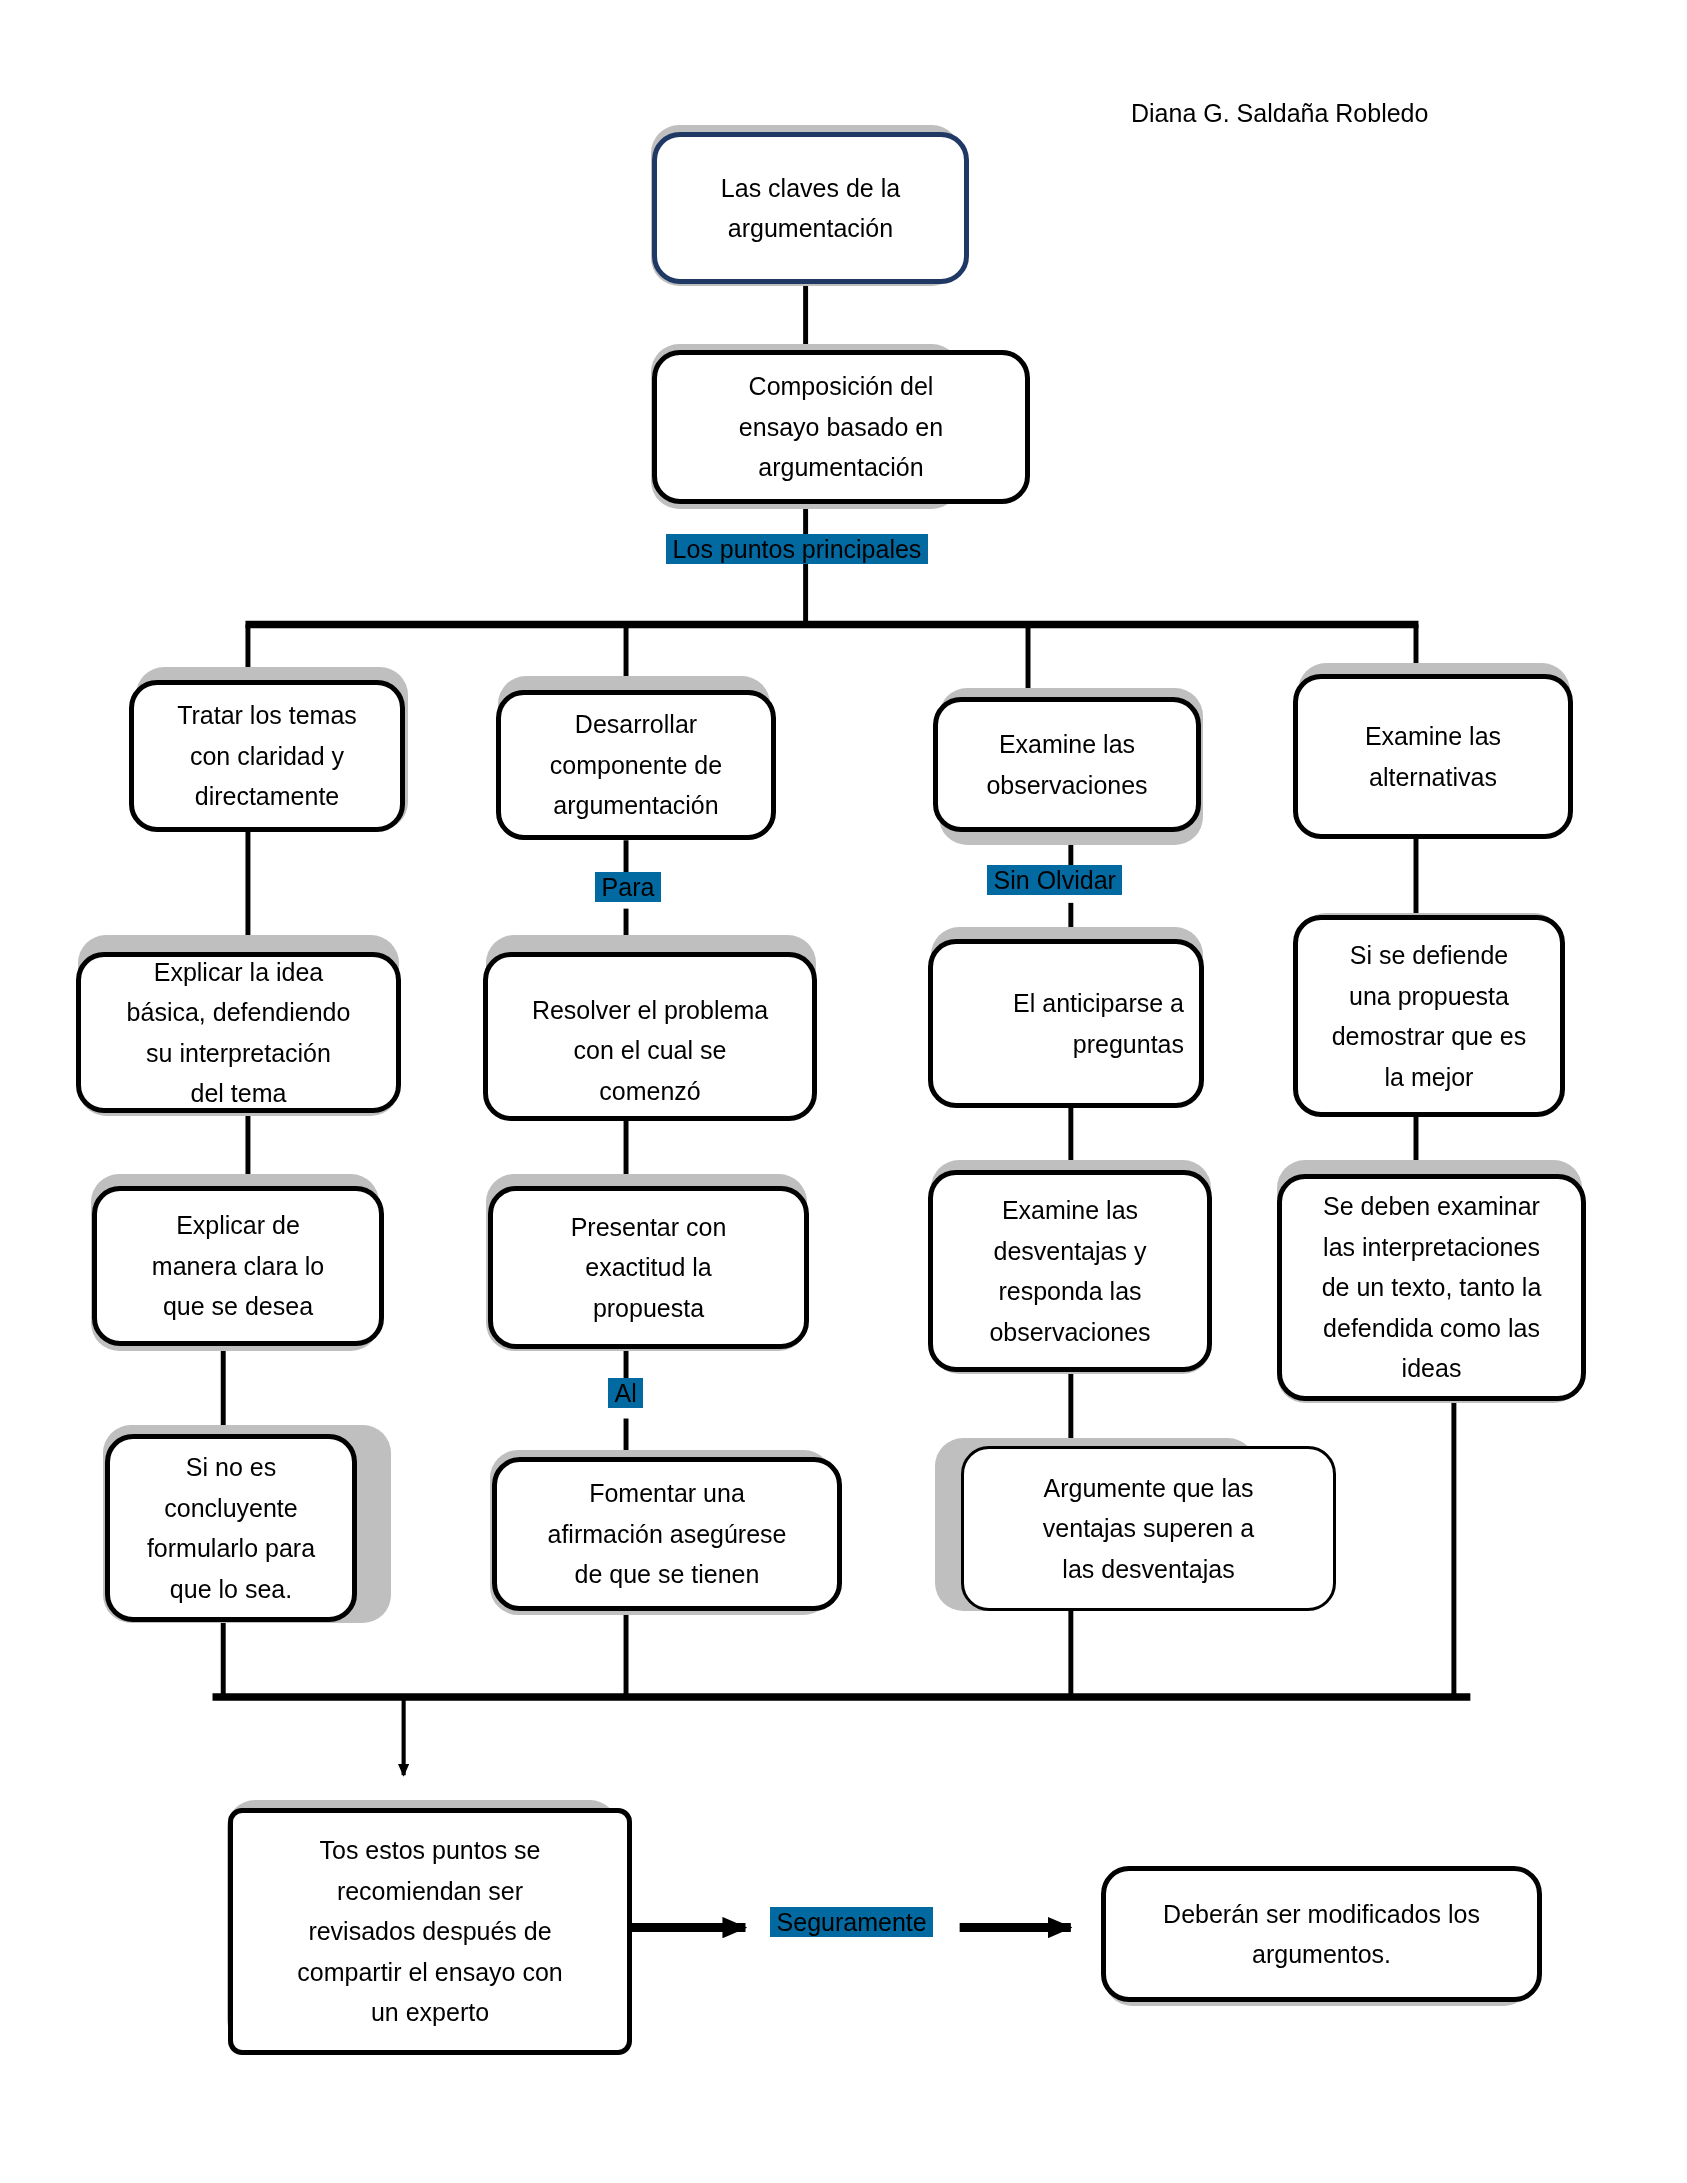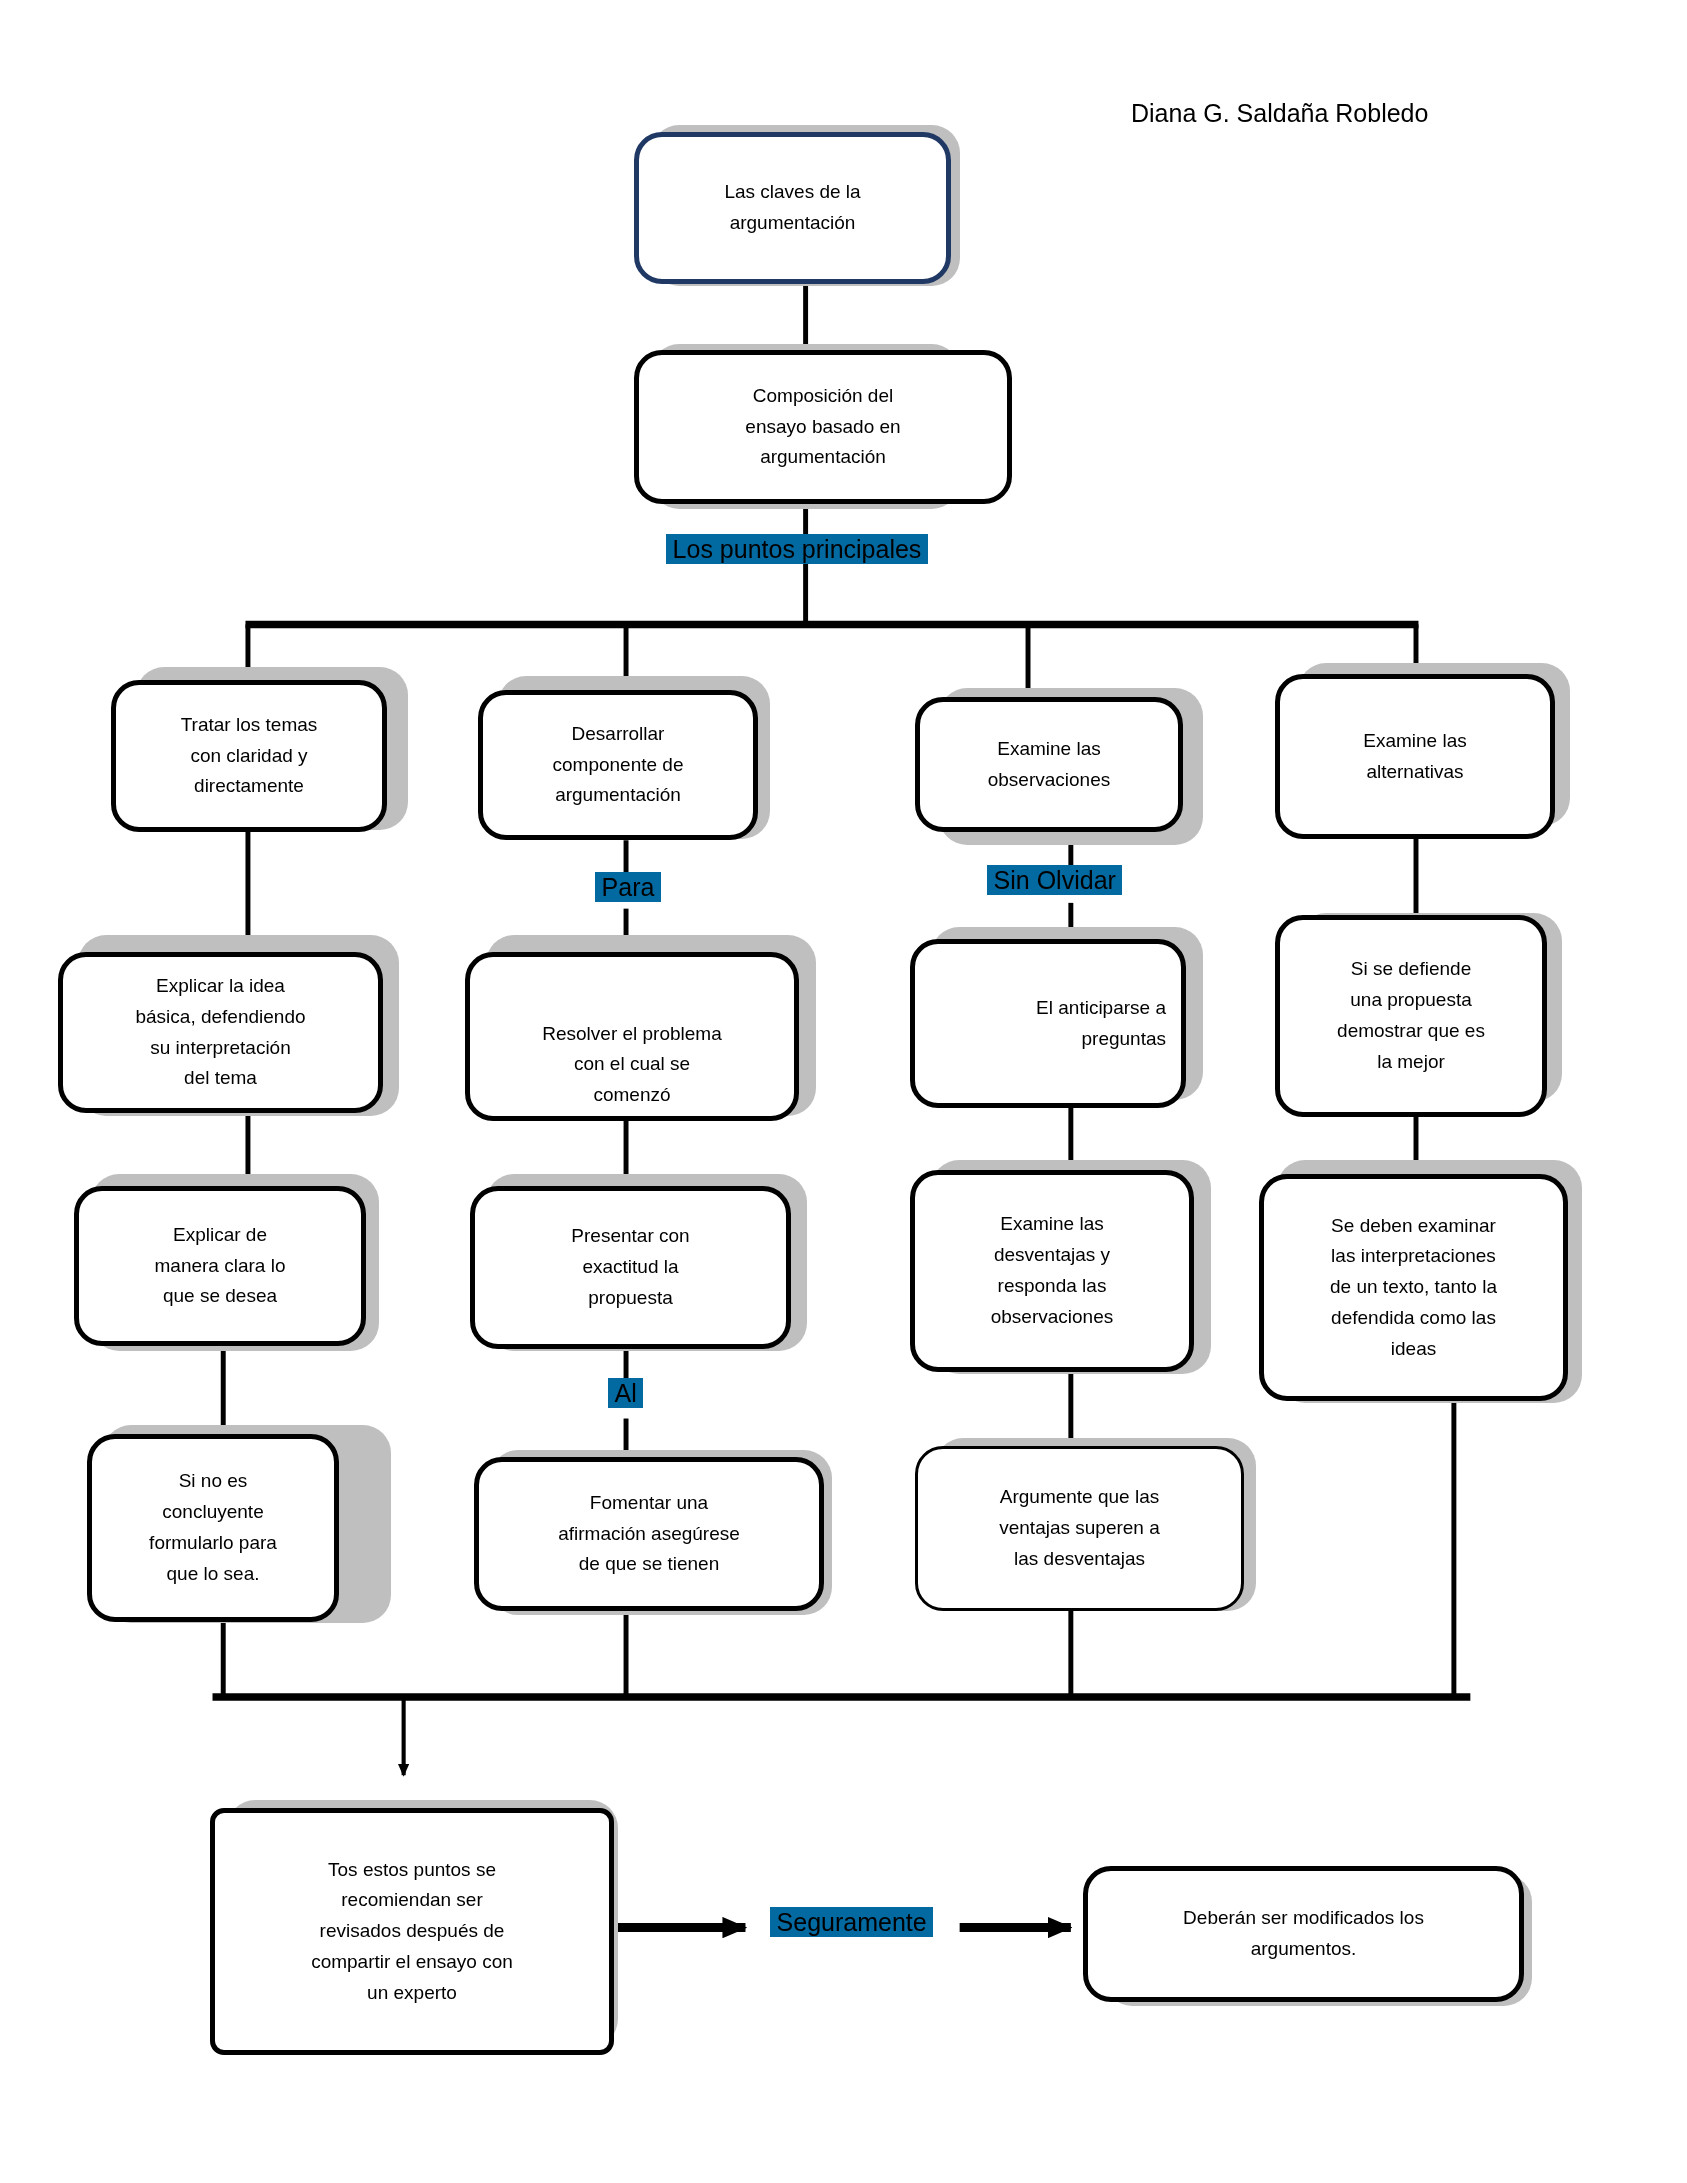--- a/index.html
+++ b/index.html
@@ -28,24 +28,25 @@
     position: absolute;
     box-sizing: border-box;
     background: #ffffff;
     border: 5px solid #000000;
     border-radius: 28px;
     display: flex;
     align-items: center;
     justify-content: center;
     text-align: center;
     color: #000000;
-    font-size: 19px;
+    font-size: 25px;
     line-height: 1.62;
     padding: 5px 15px;
     z-index: 3;
+    margin-left: 18px;
   }
   .node.root {
     border-color: #1F3864;
     border-width: 5.8px;
   }
   .node.thin {
     border-width: 3.3px;
   }
   .node .txt {
     display: block;
@@ -234,21 +235,21 @@
   <div class="node" style="left:910px; top:939px; width:276px; height:169px;text-align:right;">
     <span class="txt">El anticiparse a
 preguntas</span>
   </div>
   <div class="node" style="left:910px; top:1170px; width:284px; height:202px;">
     <span class="txt">Examine las
 desventajas y
 responda las
 observaciones</span>
   </div>
-  <div class="node thin" style="left:915px; top:1446px; width:329px; height:165px;">
+  <div class="node thin" style="left:943px; top:1446px; width:375px; height:165px;">
     <span class="txt">Argumente que las
 ventajas superen a
 las desventajas</span>
   </div>
 
   <div class="node" style="left:1275px; top:674px; width:280px; height:165px;">
     <span class="txt">Examine las
 alternativas</span>
   </div>
   <div class="node" style="left:1275px; top:915px; width:272px; height:202px;">

